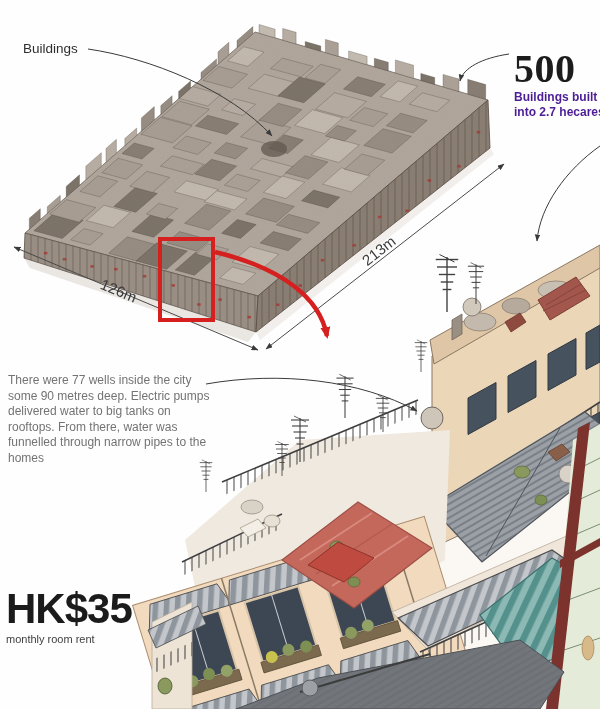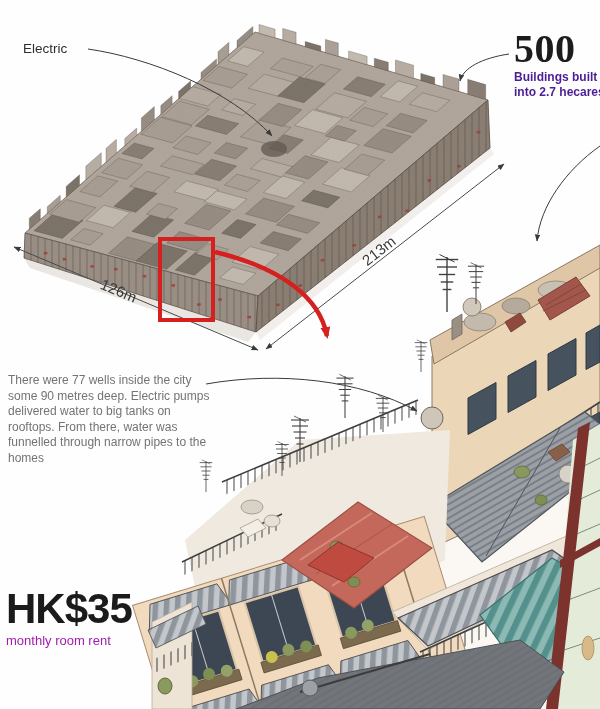--- a/index.html
+++ b/index.html
@@ -3,30 +3,30 @@
 <meta charset="utf-8">
 <style>
   html,body{margin:0;padding:0;background:#fff;}
   .canvas{position:relative;width:600px;height:709px;background:#fefefe;overflow:hidden;
           font-family:"Liberation Sans",sans-serif;}
   .canvas svg{position:absolute;left:0;top:0;}
   .lbl{position:absolute;}
   .courtyard{left:23px;top:41px;font-size:13.5px;color:#2e2e2e;}
   .stat500{left:514px;top:28px;width:86px;}
   .stat500 .num{font-family:"Liberation Serif","DejaVu Serif",serif;font-weight:700;
-                font-size:40px;line-height:42px;color:#1c1c1c;letter-spacing:.5px;}
+                font-size:40px;line-height:42px;color:#1c1c1c;letter-spacing:.5px;margin-top:20px;}
   .stat500 .cap{font-size:12px;line-height:15px;color:#4c1d95;white-space:nowrap;overflow:hidden;font-weight:bold;}
   .dim{font-size:15px;color:#3a3a3a;}
   .dim126{left:100px;top:282px;transform:rotate(23deg);}
   .dim213{left:360px;top:242px;transform:rotate(-38deg);}
   .wells{left:8px;top:373px;width:203px;font-size:12px;line-height:15.5px;color:#737373;}
   .rent{left:6px;top:588px;}
   .rent .num{font-family:Liberation Sans, sans-serif;font-weight:700;
              font-size:42px;line-height:42px;color:#1b1b1b;letter-spacing:-1px;}
-  .rent .cap{font-size:13px;color:#a21caf;margin-top:3px;}
+  .rent .cap{font-size:11px;color:#404040;margin-top:3px;}
 </style>
 </head>
 <body>
 
 <div class="canvas">
 
   <svg id="city-svg" width="600" height="709" viewBox="0 0 600 709">
     <defs>
       <pattern id="wallstreak" width="7" height="30" patternUnits="userSpaceOnUse">
         <line x1="3" y1="0" x2="3" y2="30" stroke="rgba(62,52,44,0.30)" stroke-width="1.4"></line>
@@ -379,21 +379,21 @@
     <path d="M 206 384 C 280 371 360 380 417 411" fill="none" stroke="#3a3a3a" stroke-width="1" marker-end="url(#arrD)"></path>
 
     <line x1="14" y1="247" x2="258" y2="350" stroke="#4a4a4a" stroke-width="1" marker-start="url(#arrDs)" marker-end="url(#arrD)"></line>
     <line x1="266" y1="349" x2="504" y2="164" stroke="#4a4a4a" stroke-width="1" marker-start="url(#arrDs)" marker-end="url(#arrD)"></line>
 
     <rect x="160" y="239" width="53" height="81" fill="none" stroke-width="4" stroke="#d6201f"></rect>
 
     <path d="M 215 252 C 282 268 320 298 327 336" fill="none" stroke-width="4.5" marker-end="url(#arrR)" stroke="#d6201f"></path>
   </svg>
 
-  <div class="lbl courtyard">Electric</div>
+  <div class="lbl courtyard">Buildings</div>
 
   <div class="lbl stat500">
     <div class="num">500</div>
     <div class="cap">Buildings built</div>
     <div class="cap">into 2.7 hecares</div>
   </div>
 
   <div class="lbl dim dim126">126m</div>
   <div class="lbl dim dim213">213m</div>
 

